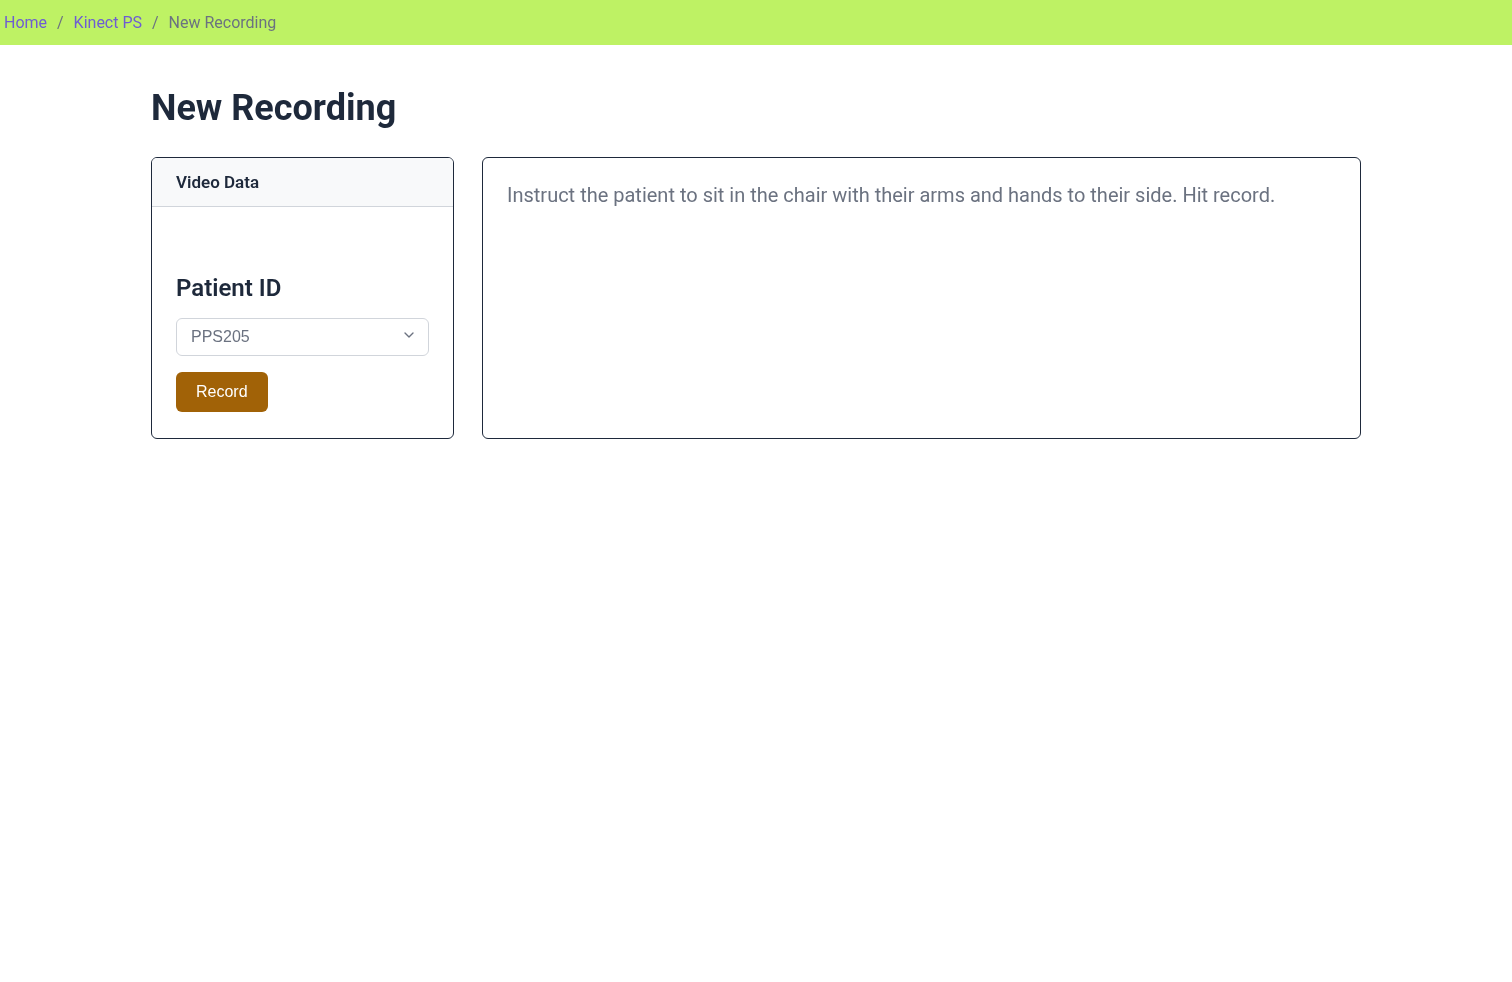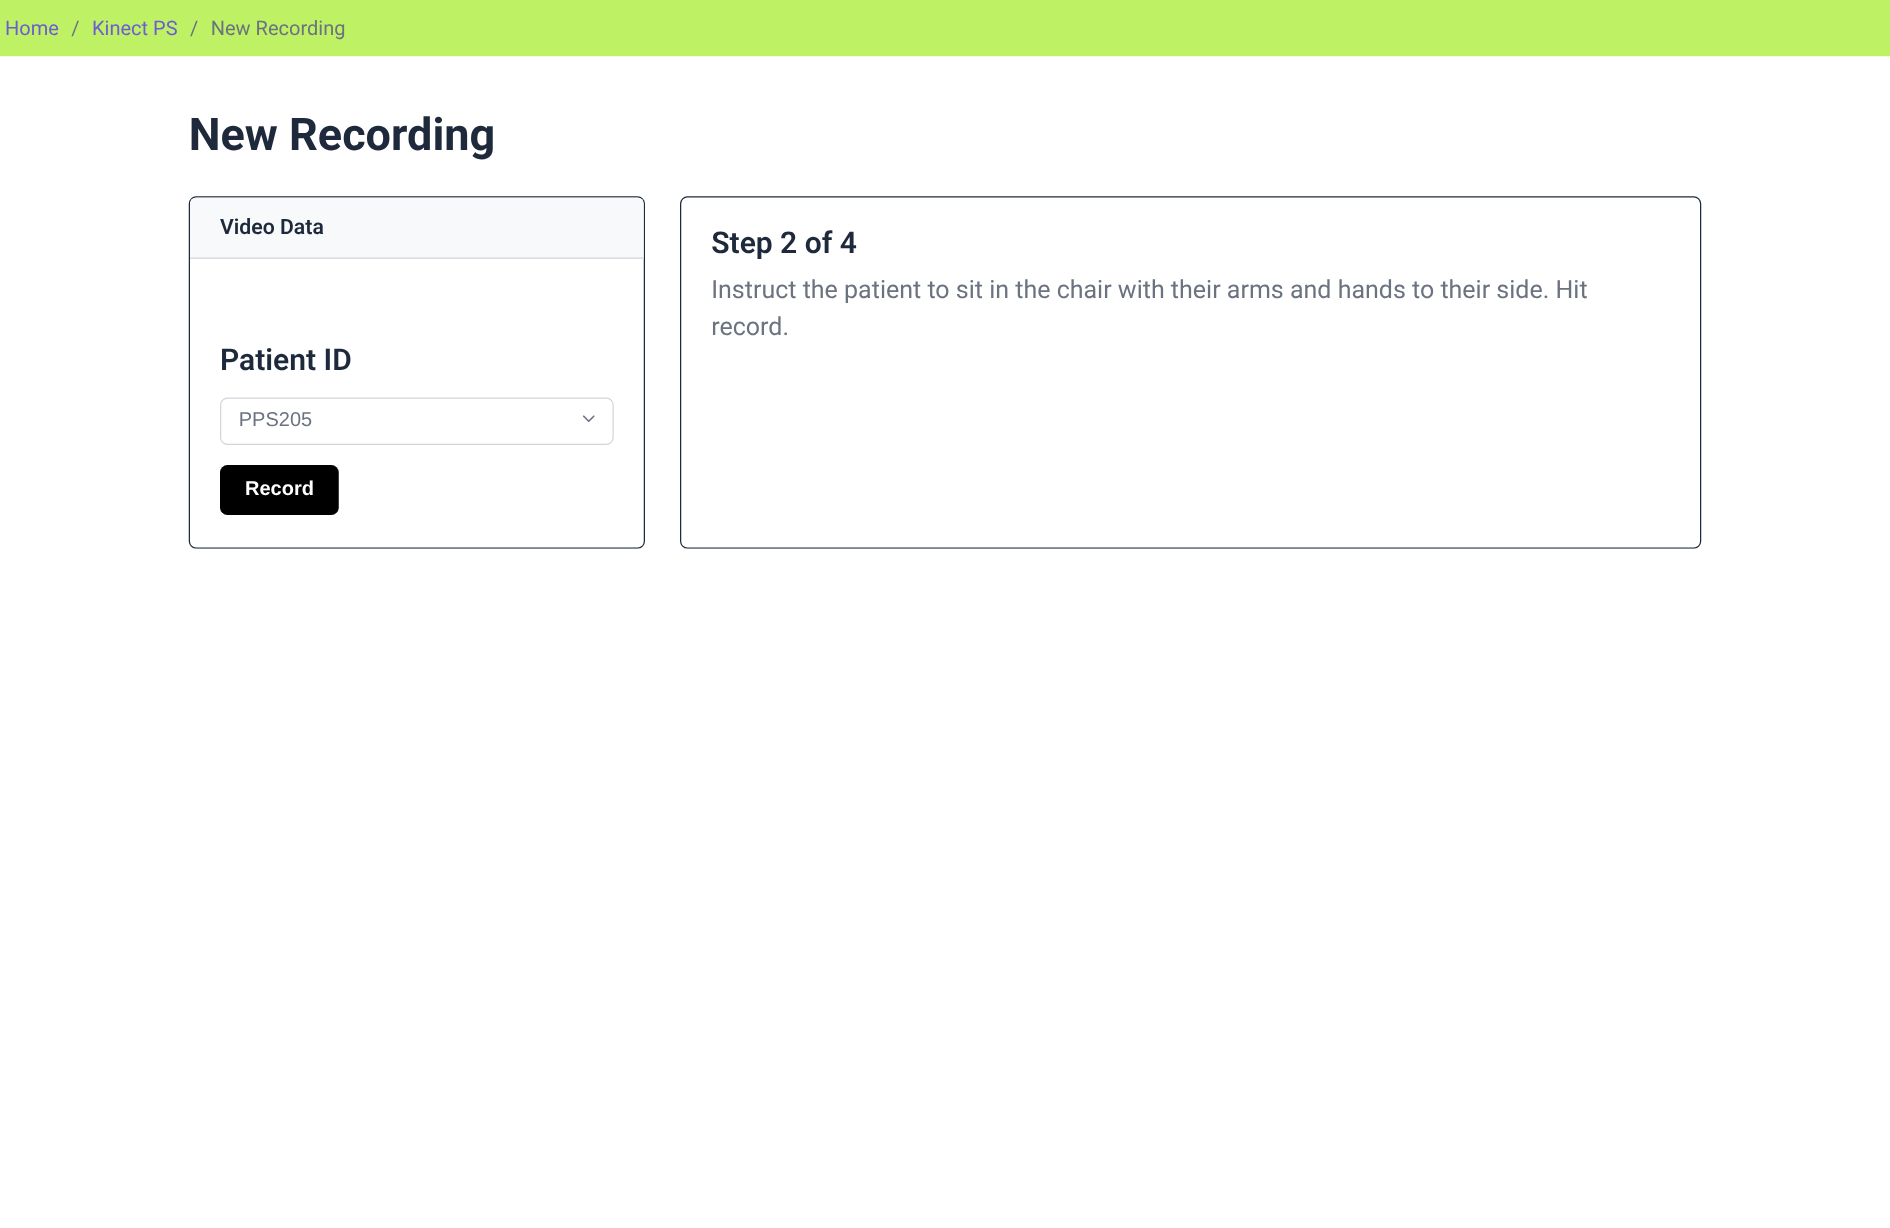--- a/index.html
+++ b/index.html
@@ -54,21 +54,21 @@
       gap: 28px;
     }
     
     .panel {
       border: 1px solid #1e293b;
       border-radius: 6px;
       overflow: hidden;
     }
     
     .panel-left {
-      width: 365px;
+      width: 303px;
       flex-shrink: 0;
     }
     
     .panel-right {
       flex: 1;
     }
     
     .panel-header {
       background: #f8f9fa;
       padding: 14px 24px;
@@ -116,27 +116,27 @@
     .chevron-icon {
       position: absolute;
       right: 12px;
       top: 50%;
       transform: translateY(-50%);
       pointer-events: none;
       color: #6b7280;
     }
     
     .record-button {
-      background: #000000;
+      background: #a16207;
       color: #ffffff;
       border: none;
       border-radius: 6px;
       padding: 11px 20px;
       font-size: 16px;
-      font-weight: 700;
+      font-weight: 400;
       cursor: pointer;
     }
     
     .step-title {
       font-size: 24px;
       font-weight: 600;
       color: #1e293b;
       margin-bottom: 8px;
     }
     
@@ -172,18 +172,17 @@
               <polyline points="6 9 12 15 18 9"></polyline>
             </svg>
           </span>
         </div>
         <button class="record-button">Record</button>
       </div>
     </div>
 
     <div class="panel panel-right">
       <div class="panel-body panel-body-right">
-        <div class="step-title">Step 2 of 4</div>
         <div class="step-text">Instruct the patient to sit in the chair with their arms and hands to their side. Hit record.</div>
       </div>
     </div>
   </div>
 </div>
 
 </body></html>

